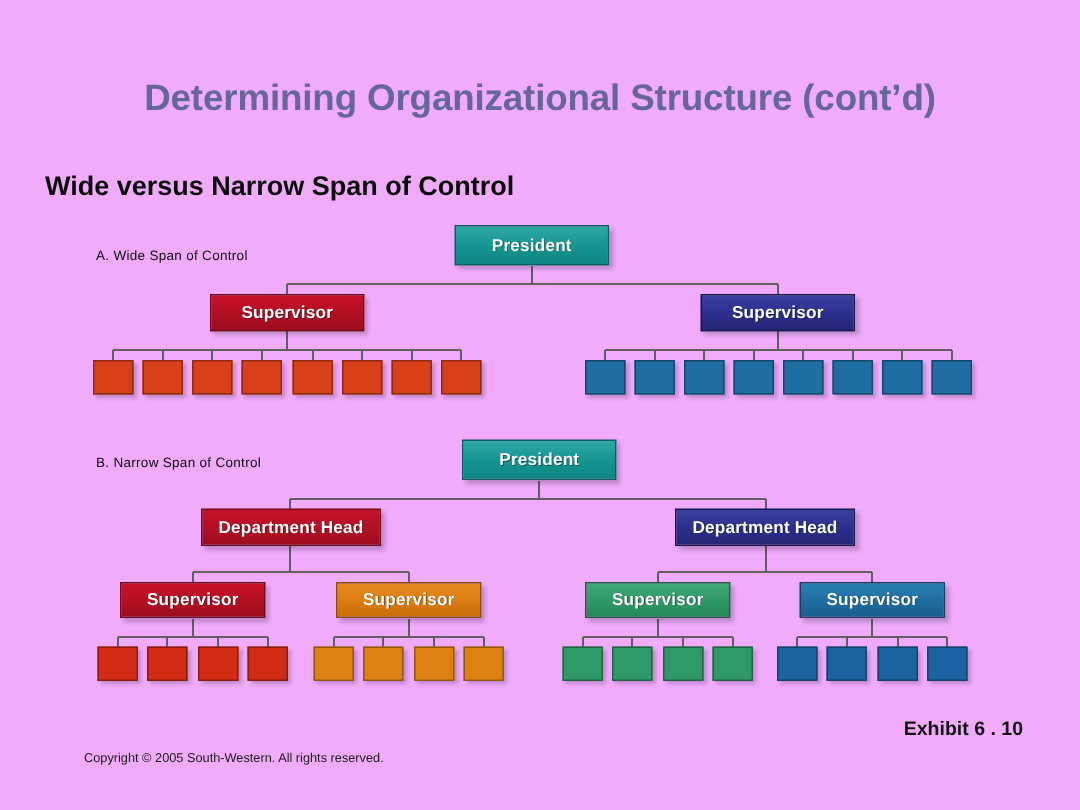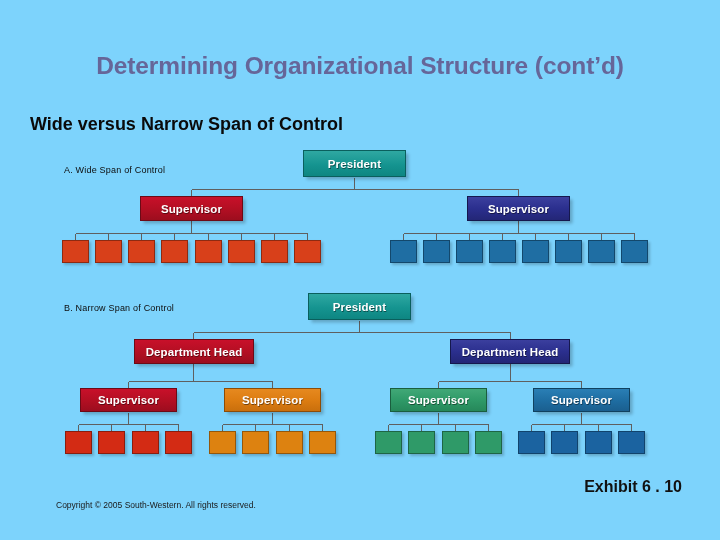--- a/index.html
+++ b/index.html
@@ -10,21 +10,21 @@
   body {
     width: 720px;
     height: 540px;
     position: relative;
     font-family: "Liberation Sans", sans-serif;
     overflow: hidden;
   }
   .slide {
     position: absolute;
     inset: 0;
-    background: #7dd3fc;
+    background: #f0abfc;
   }
 
   
   .slide-title {
     position: absolute;
     left: 30px;
     top: 52px;
     width: 660px;
     text-align: center;
     font-size: 24.5px;
@@ -112,21 +112,21 @@
   .leaf.red2      { background: #d32b14; border: 1px solid #8a1d0e; }
   .leaf.orange2   { background: #dd8210; border: 1px solid #93570b; }
   .leaf.green2    { background: #2f9a68; border: 1px solid #1e6545; }
   .leaf.blue2     { background: #1b63a0; border: 1px solid #11436c; }
 
   
   .exhibit {
     position: absolute;
     right: 38px;
     top: 478px;
-    font-size: 16px;
+    font-size: 13px;
     font-weight: bold;
     color: #111111;
     white-space: nowrap;
   }
   .copyright {
     position: absolute;
     left: 56px;
     top: 500px;
     font-size: 8.5px;
     color: #1a1a1a;

